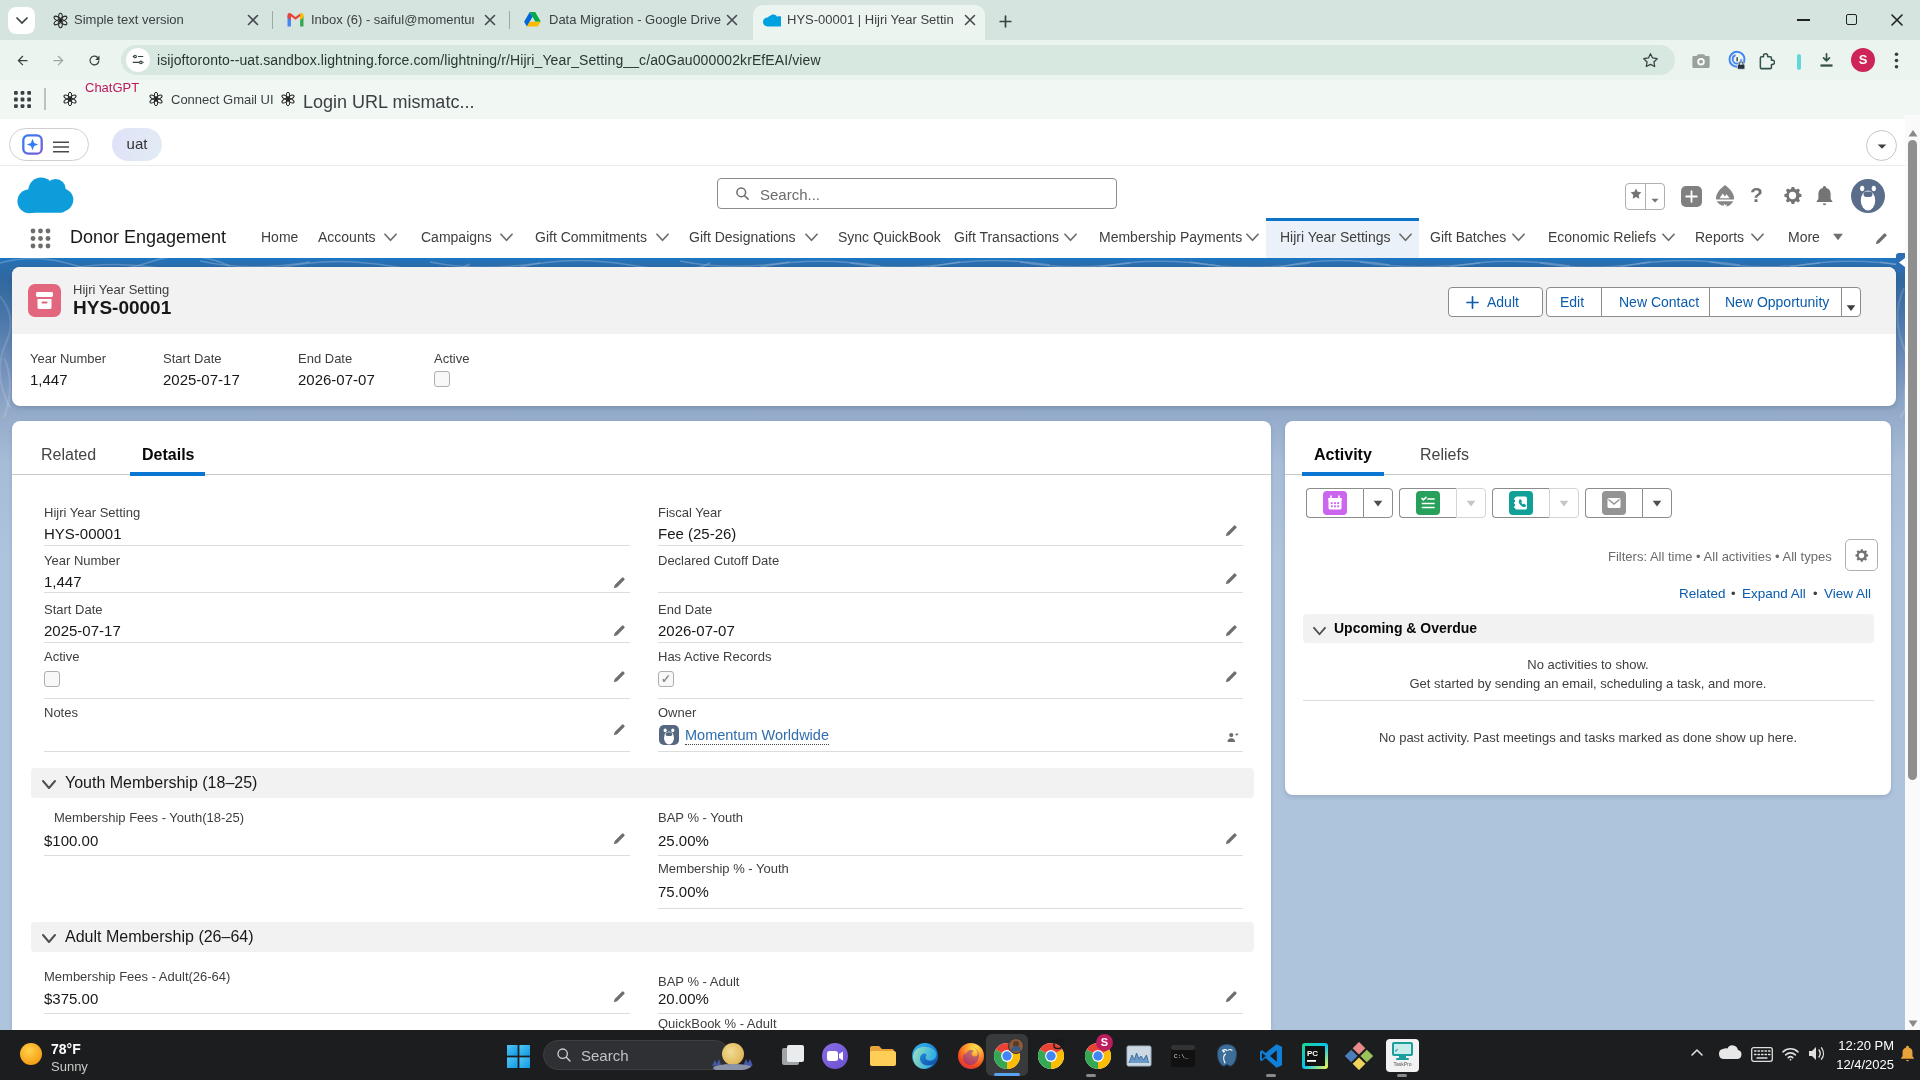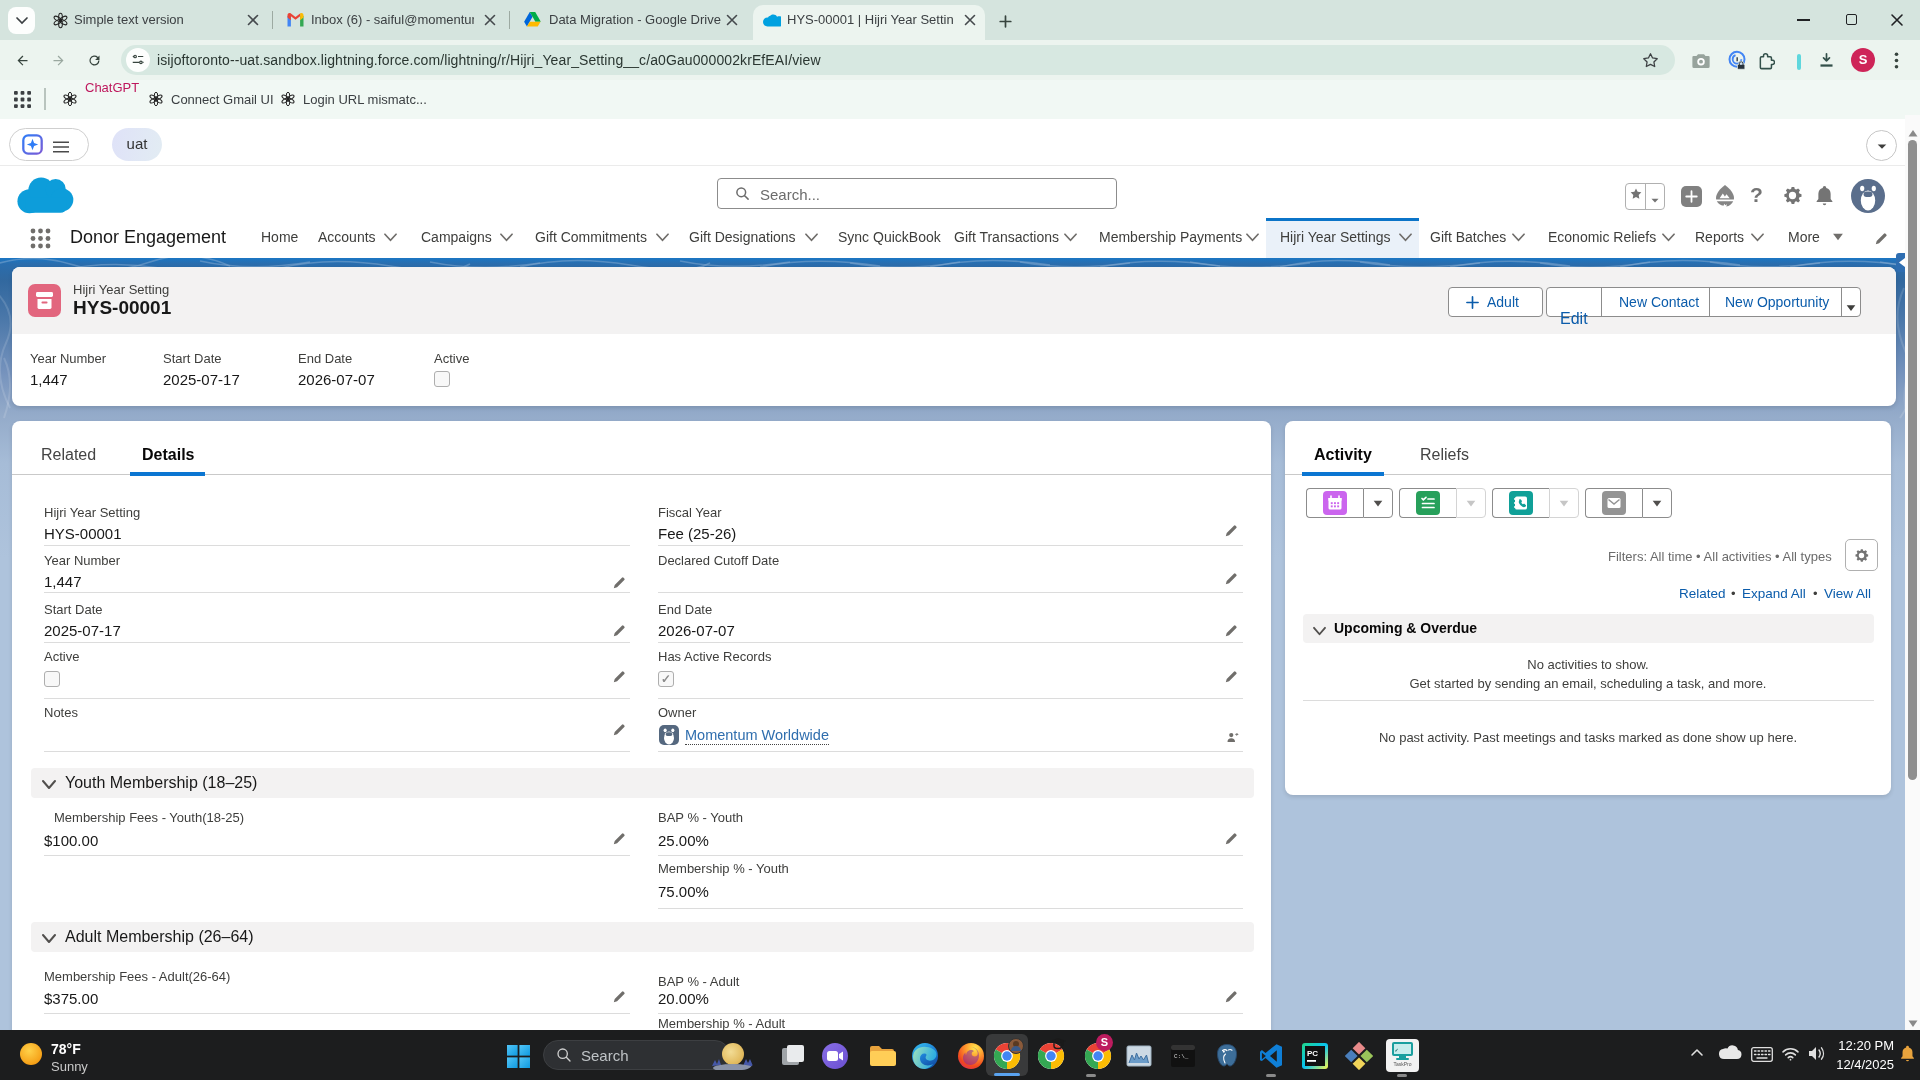--- a/index.html
+++ b/index.html
@@ -165,21 +165,21 @@
 <div class="a" style="left:280px;top:91px"><svg width="16" height="16" viewBox="0 0 24 24">
       <g fill="none" stroke="#222" stroke-width="1.5">
         <ellipse cx="12" cy="7.2" rx="2.6" ry="5.4"></ellipse>
         <ellipse cx="12" cy="7.2" rx="2.6" ry="5.4" transform="rotate(60 12 12)"></ellipse>
         <ellipse cx="12" cy="7.2" rx="2.6" ry="5.4" transform="rotate(120 12 12)"></ellipse>
         <ellipse cx="12" cy="7.2" rx="2.6" ry="5.4" transform="rotate(180 12 12)"></ellipse>
         <ellipse cx="12" cy="7.2" rx="2.6" ry="5.4" transform="rotate(240 12 12)"></ellipse>
         <ellipse cx="12" cy="7.2" rx="2.6" ry="5.4" transform="rotate(300 12 12)"></ellipse>
       </g>
     </svg></div>
-<div class="a" style="left:303px;top:92px;font-size:13px;color:#3c4043">Login URL mismatc...</div>
+<div class="a" style="left:303px;top:92px;font-size:18px;color:#3c4043">Login URL mismatc...</div>
 
 <div class="a" style="left:0;top:119px;width:1920px;height:47px;background:#fff;border-bottom:1px solid #ebebeb"></div>
 <div class="a" style="left:9px;top:128px;width:80px;height:33px;background:#fff;border:1px solid #cfcfcf;border-radius:17px"></div>
 <div class="a" style="left:22px;top:134px"><svg width="21" height="21" viewBox="0 0 24 24">
       <defs>
         <linearGradient id="spk" x1="0" y1="0" x2="1" y2="1">
           <stop offset="0" stop-color="#2f7cf6"></stop>
           <stop offset="1" stop-color="#7b5bd6"></stop>
         </linearGradient>
       </defs>
@@ -357,21 +357,21 @@
 
 <div class="a" style="left:1448px;top:287px;width:95px;height:30px;border:1px solid #8c8c8c;border-radius:4px;background:#fff"></div>
 <div class="a" style="left:1466px;top:295px"><svg width="13" height="13" viewBox="0 0 14 14">
       <path d="M7 1v12M1 7h12" stroke="#0b5cab" stroke-width="1.8" stroke-linecap="round"></path>
     </svg></div>
 <div class="a blue" style="left:1487px;top:294px;font-size:14px">Adult</div>
 <div class="a" style="left:1546px;top:287px;width:315px;height:30px;border:1px solid #8c8c8c;border-radius:4px;background:#fff"></div>
 <div class="a" style="left:1601px;top:287px;width:1px;height:30px;background:#8c8c8c"></div>
 <div class="a" style="left:1709px;top:287px;width:1px;height:30px;background:#8c8c8c"></div>
 <div class="a" style="left:1841px;top:287px;width:1px;height:30px;background:#8c8c8c"></div>
-<div class="a blue" style="left:1560px;top:310px;font-size:16px">Edit</div>
+<div class="a blue" style="left:1560px;top:294px;font-size:14px">Edit</div>
 <div class="a blue" style="left:1619px;top:294px;font-size:14px">New Contact</div>
 <div class="a blue" style="left:1725px;top:294px;font-size:14px">New Opportunity</div>
 <div class="a" style="left:1846px;top:299px"><svg width="10" height="9" viewBox="0 0 14 11">
       <path d="M1 1l6 8 6-8z" fill="#3e3e3c"></path>
     </svg></div>
 
 <div class="a lbl" style="left:30px;top:351px">Year Number</div>
 <div class="a val" style="left:30px;top:371px">1,447</div>
 <div class="a lbl" style="left:163px;top:351px">Start Date</div>
 <div class="a val" style="left:163px;top:371px">2025-07-17</div>
@@ -470,21 +470,21 @@
     <svg class="a pencil" style="left:613px;top:989px" viewBox="0 0 14 14">
       <path d="M0.8 13.2l.9-3.3L8.9 2.7a1.2 1.2 0 0 1 1.7 0l.7.7a1.2 1.2 0 0 1 0 1.7L4.1 12.3z" fill="#706e6b"></path>
     </svg>
     <div class="a fline" style="left:44px;top:1013px;width:586px"></div>
     <div class="a lbl" style="left:658px;top:974px">BAP % - Adult</div>
     <div class="a val" style="left:658px;top:990px">20.00%</div>
     <svg class="a pencil" style="left:1225px;top:989px" viewBox="0 0 14 14">
       <path d="M0.8 13.2l.9-3.3L8.9 2.7a1.2 1.2 0 0 1 1.7 0l.7.7a1.2 1.2 0 0 1 0 1.7L4.1 12.3z" fill="#706e6b"></path>
     </svg>
     <div class="a fline" style="left:658px;top:1013px;width:585px"></div>
-    <div class="a lbl" style="left:658px;top:1016px">Membership % - Adult</div>
+    <div class="a lbl" style="left:658px;top:1016px">QuickBook % - Adult</div>
   </div>
 
 <div class="a" style="left:31px;top:768px;width:1223px;height:30px;background:#f3f2f2;border-radius:4px"></div>
 <div class="a" style="left:42px;top:777px"><svg width="14" height="12" viewBox="0 0 14 12">
       <path d="M1 2l6 7 6-7" stroke="#514f4d" stroke-width="2" fill="none" stroke-linecap="round" stroke-linejoin="round"></path>
     </svg></div>
 <div class="a" style="left:65px;top:774px;font-size:16px;color:#181818">Youth Membership (18–25)</div>
 <div class="a" style="left:31px;top:922px;width:1223px;height:30px;background:#f3f2f2;border-radius:4px"></div>
 <div class="a" style="left:42px;top:931px"><svg width="14" height="12" viewBox="0 0 14 12">
       <path d="M1 2l6 7 6-7" stroke="#514f4d" stroke-width="2" fill="none" stroke-linecap="round" stroke-linejoin="round"></path>

